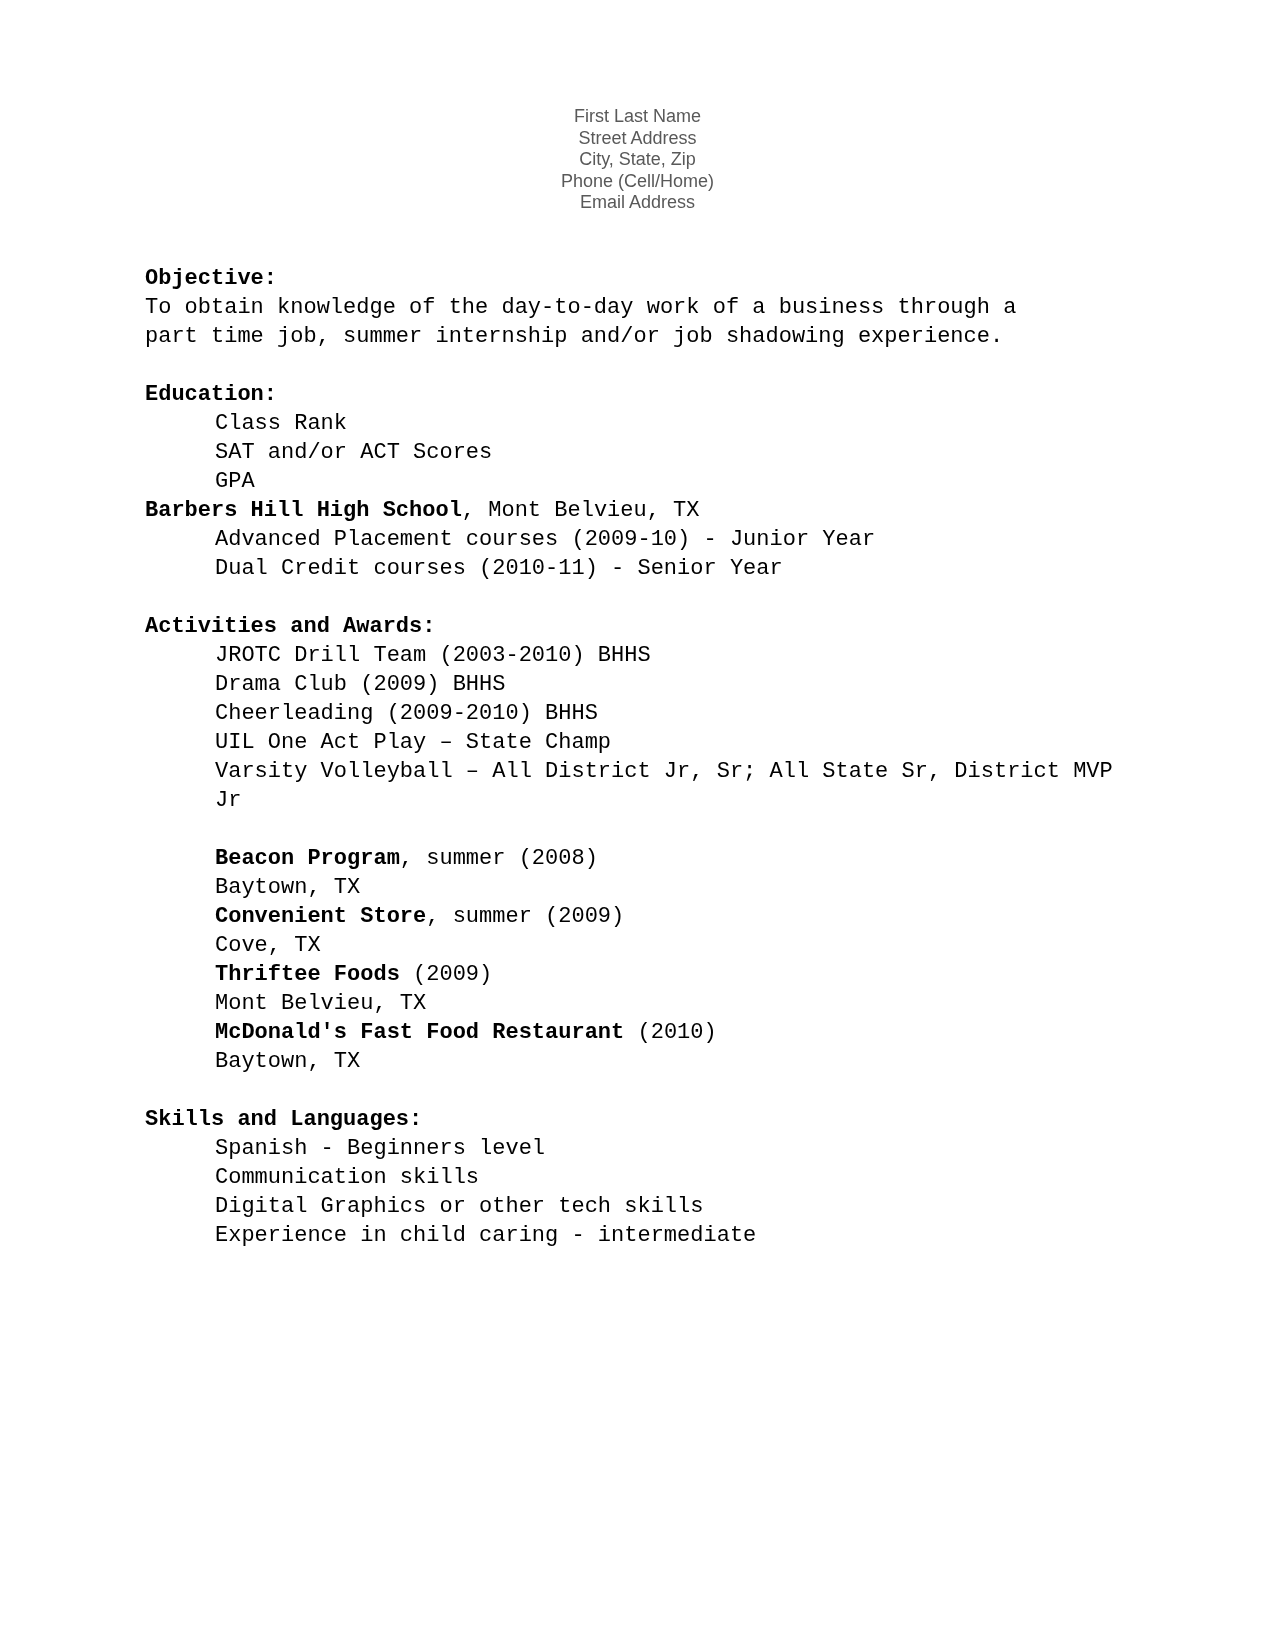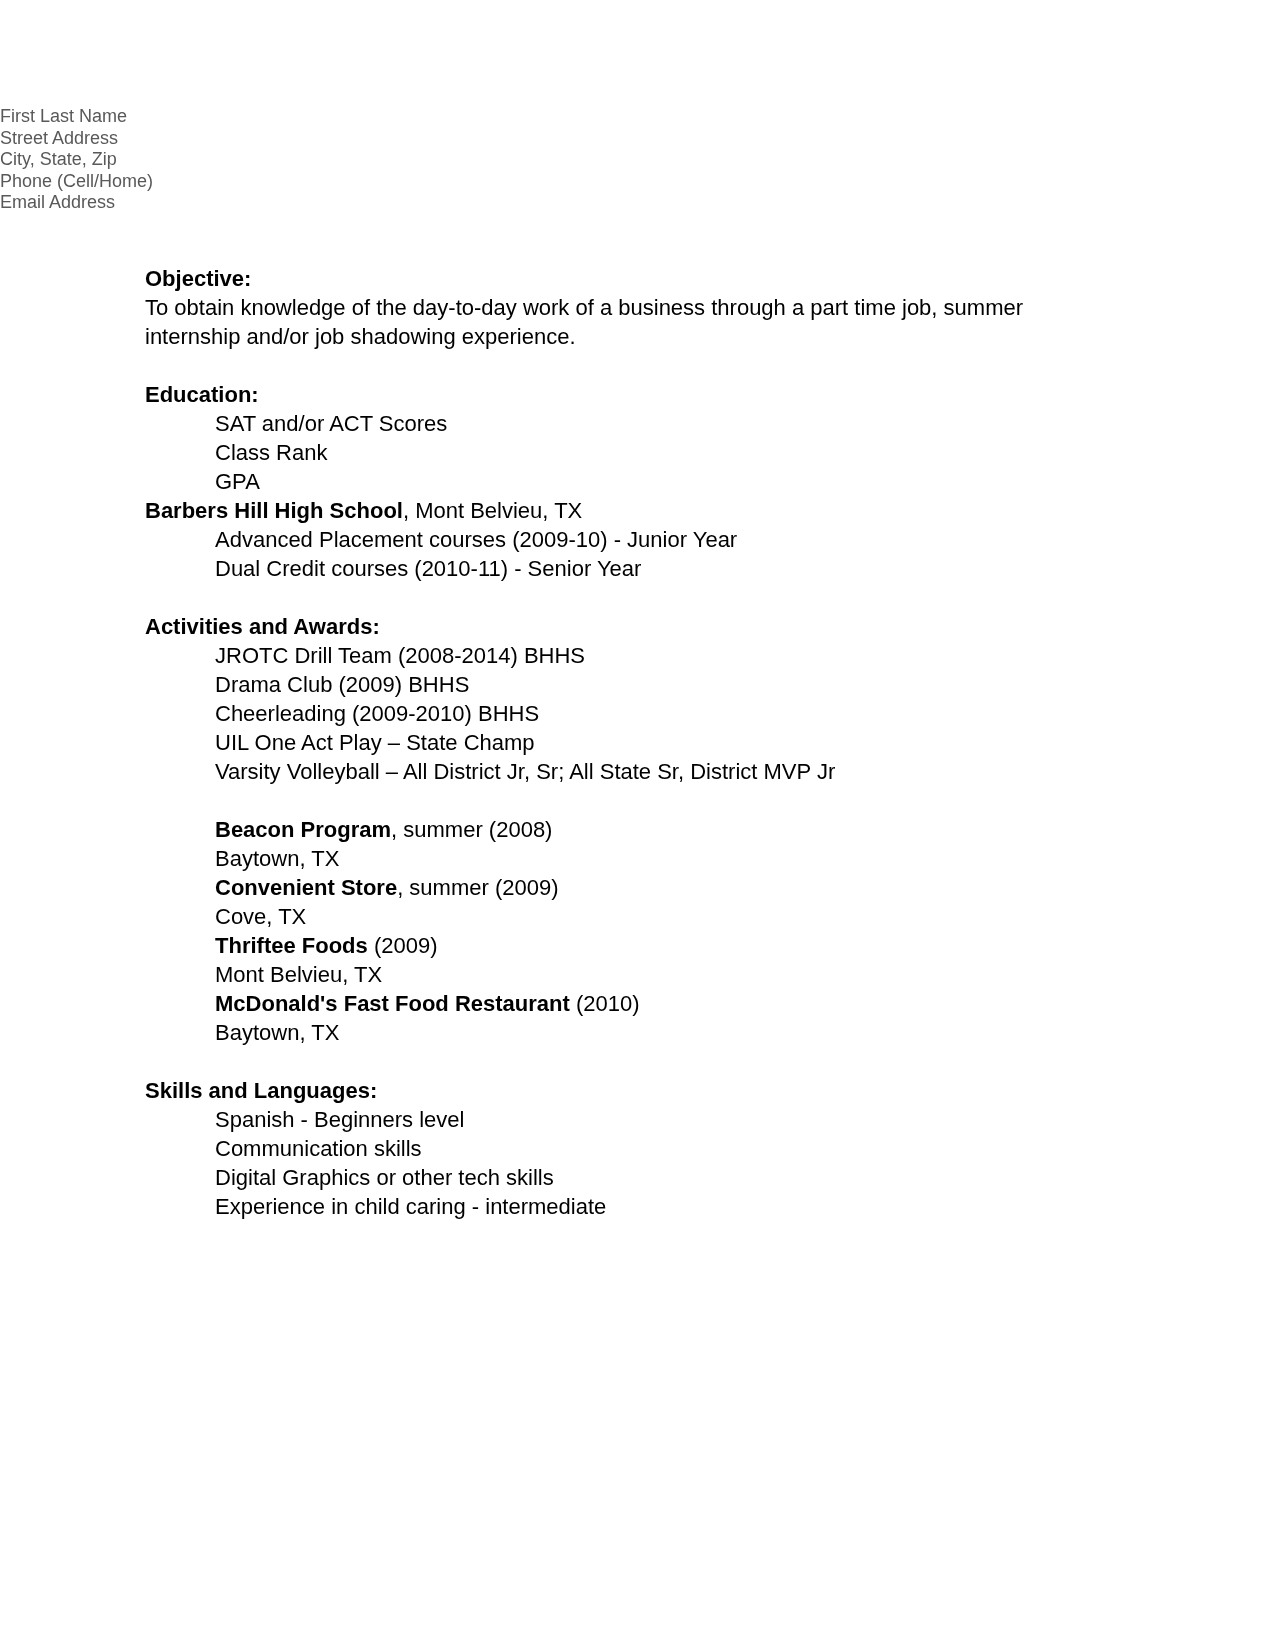--- a/index.html
+++ b/index.html
@@ -8,33 +8,33 @@
     width: 1275px;
     height: 1650px;
     margin: 0 auto;
     background: #ffffff;
     font-family: "Liberation Sans", sans-serif;
     color: #000000;
     overflow: hidden;
   }
   .header-block {
     padding-top: 106px;
-    text-align: left;
+    text-align: center;
     color: #595959;
     font-size: 18px;
     line-height: 21.5px;
   }
   .content {
     margin-top: 50px;
     padding-left: 145px;
     padding-right: 145px;
     font-size: 22px;
     line-height: 29px;
   }
-  .section { margin-bottom: 29px; }
+  .section { margin-bottom: 29px; font-family: Liberation Mono, monospace; }
   .section:last-child { margin-bottom: 8px; }
   .heading { font-weight: 700; }
   .line { }
   .indent { padding-left: 70px; }
   .bold { font-weight: 700; margin-top: 48px; }
   .para { max-width: 930px; }
 </style>
 </head>
 <body>
 
@@ -50,31 +50,31 @@
 
   <div class="content">
 
     <div class="section">
       <div class="heading">Objective:</div>
       <div class="line para">To obtain knowledge of the day-to-day work of a business through a part time job, summer internship and/or job shadowing experience.</div>
     </div>
 
     <div class="section">
       <div class="heading">Education:</div>
+      <div class="line indent">Class Rank</div>
       <div class="line indent">SAT and/or ACT Scores</div>
-      <div class="line indent">Class Rank</div>
       <div class="line indent">GPA</div>
       <div class="line"><span class="bold">Barbers Hill High School</span><span>, Mont Belvieu, TX</span></div>
       <div class="line indent">Advanced Placement courses (2009-10) - Junior Year</div>
       <div class="line indent">Dual Credit courses (2010-11) - Senior Year</div>
     </div>
 
     <div class="section">
       <div class="heading">Activities and Awards:</div>
-      <div class="line indent">JROTC Drill Team (2008-2014) BHHS</div>
+      <div class="line indent">JROTC Drill Team (2003-2010) BHHS</div>
       <div class="line indent">Drama Club (2009) BHHS</div>
       <div class="line indent">Cheerleading (2009-2010) BHHS</div>
       <div class="line indent">UIL One Act Play – State Champ</div>
       <div class="line indent">Varsity Volleyball – All District Jr, Sr; All State Sr, District MVP Jr</div>
     </div>
 
     <div class="section">
 
       <div class="line indent"><span class="bold">Beacon Program</span><span>, summer (2008)</span></div>
       <div class="line indent">Baytown, TX</div>

